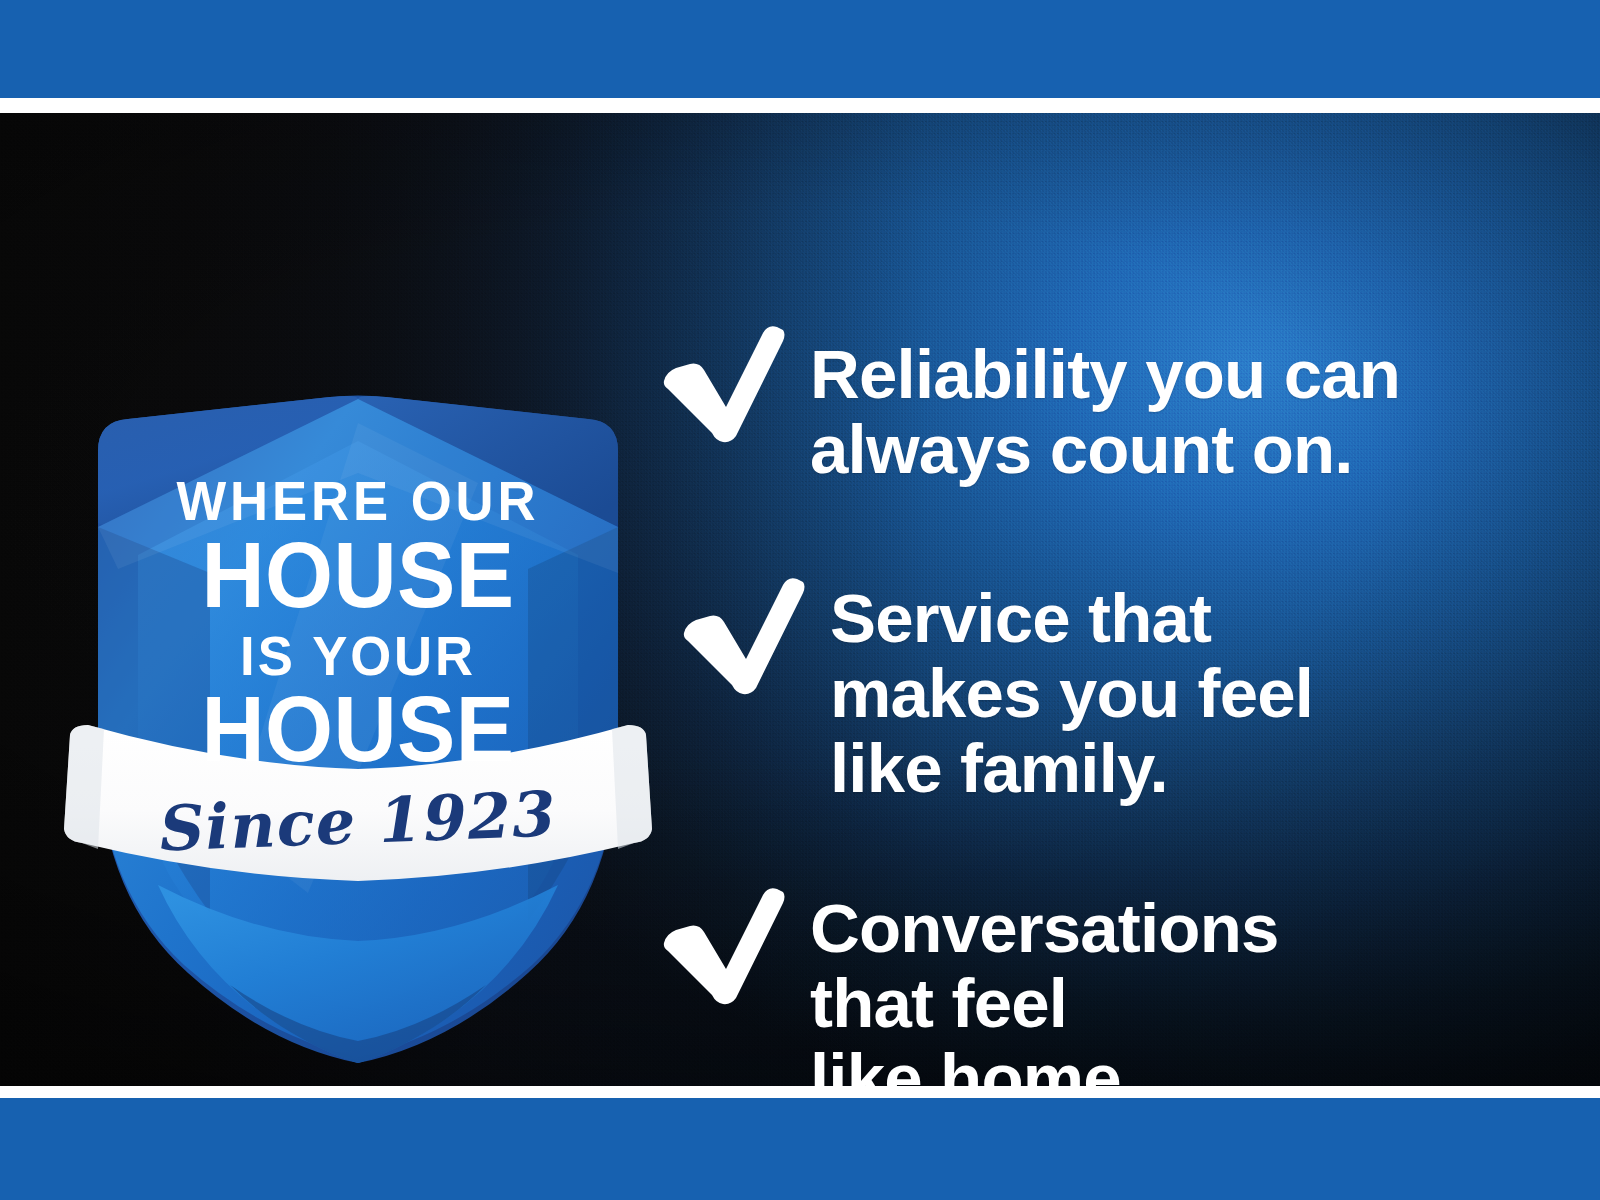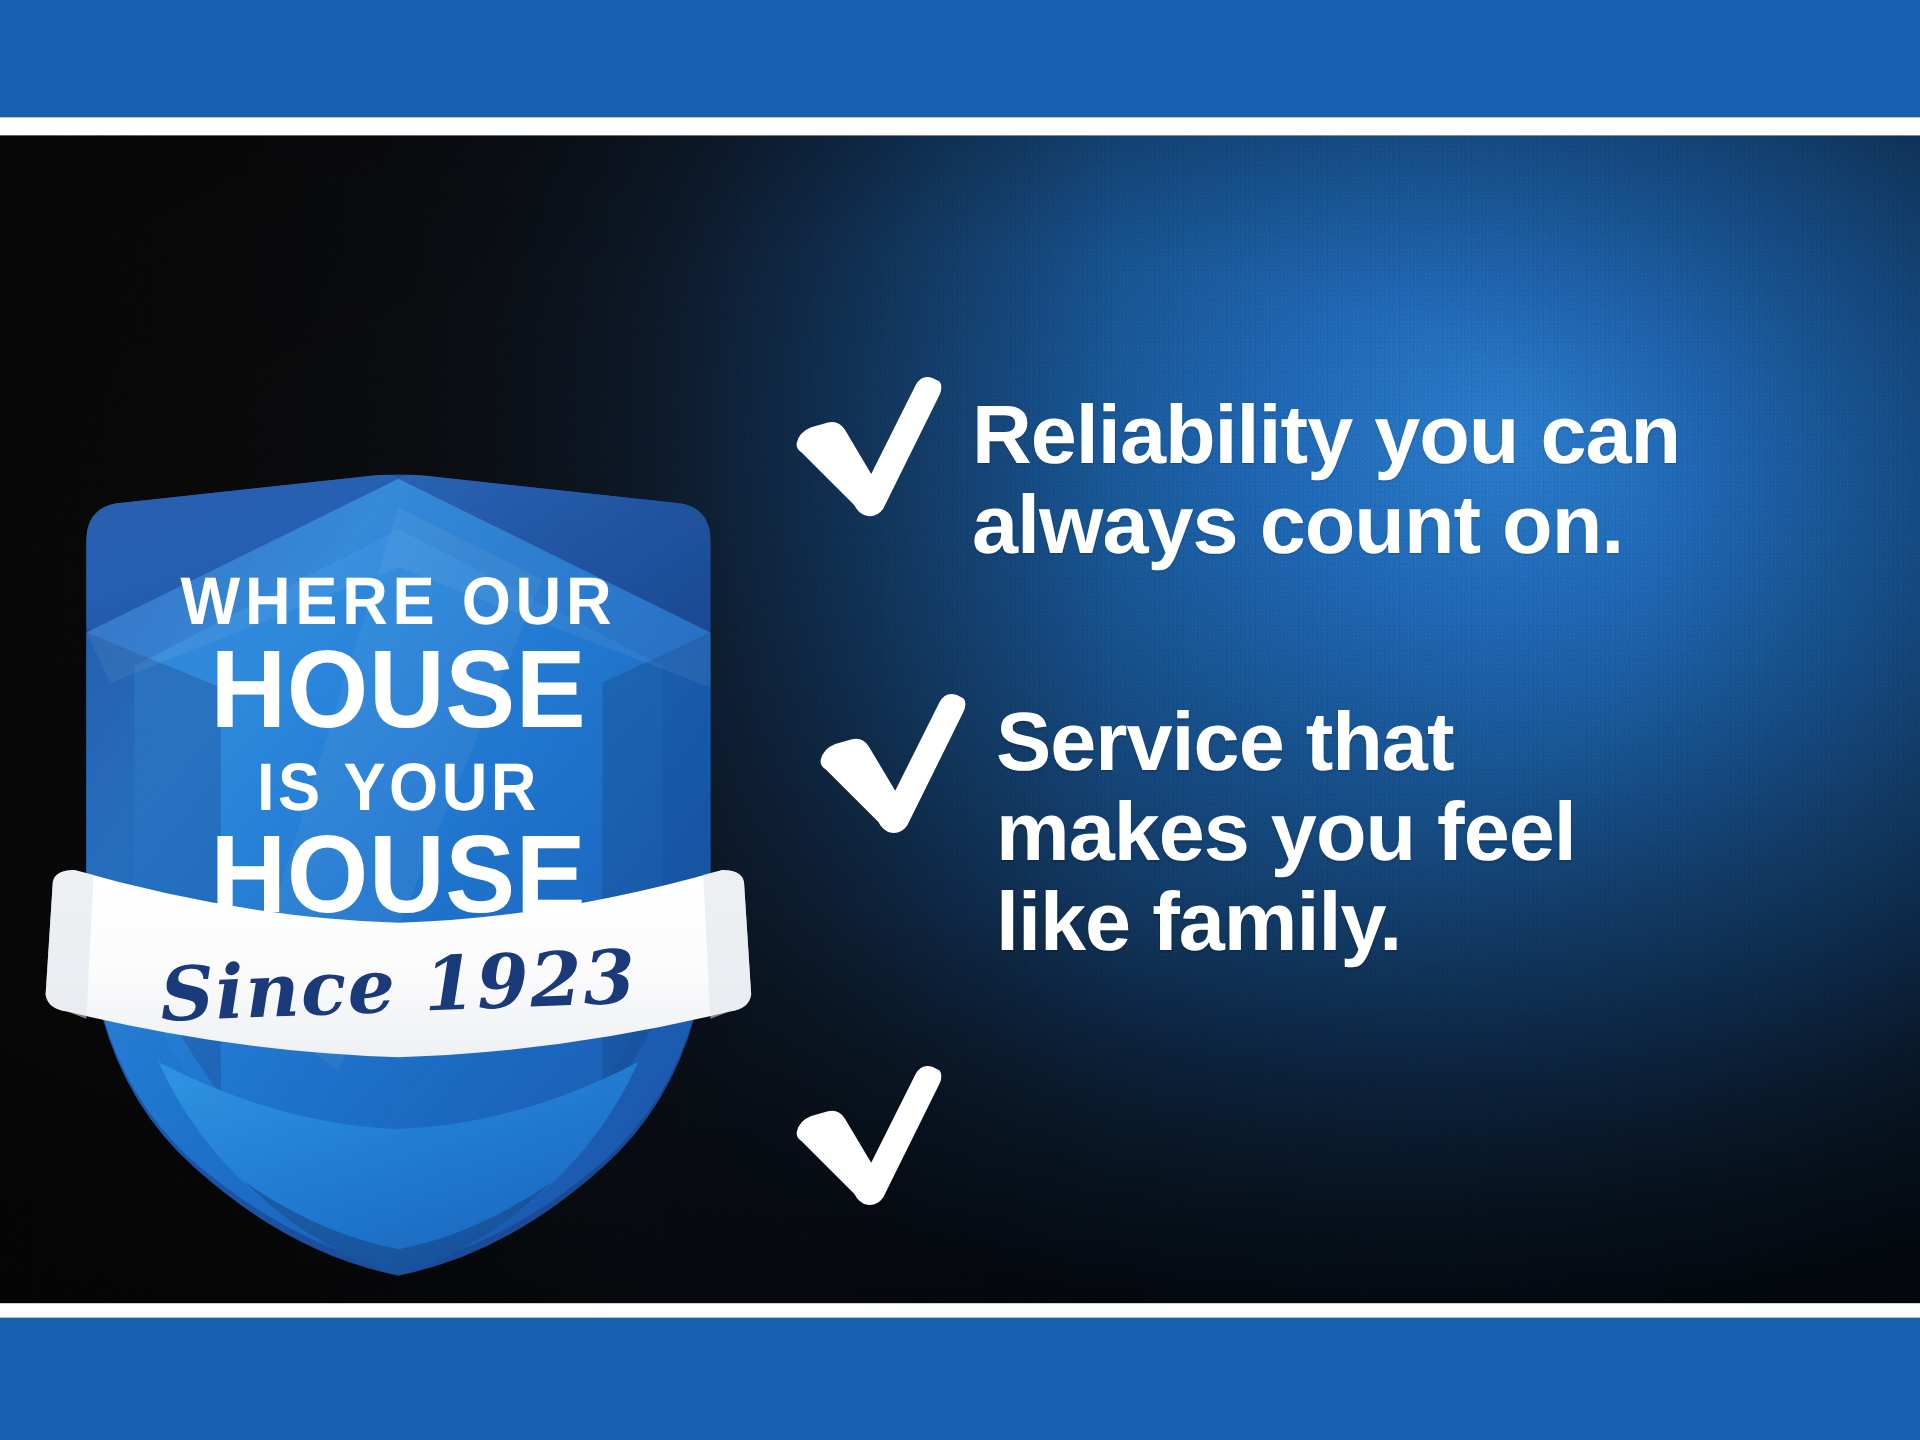--- a/index.html
+++ b/index.html
@@ -71,21 +71,21 @@
       repeating-radial-gradient(circle at 43% 81%, rgba(0,0,0,.22) 0 0.6px, rgba(0,0,0,0) 0.6px 2.3px),
       repeating-linear-gradient(53deg, rgba(255,255,255,.05) 0 1px, rgba(0,0,0,.05) 1px 2px);
     background-size:3px 3px, 2px 2px, 4px 4px, 3px 3px;
     mix-blend-mode:overlay;
     pointer-events:none;
   }
 
   
   .badge{
     position:absolute;
-    left:32px;top:160px;
+    left:58px;top:160px;
     width:600px;height:790px;
   }
   .badge svg{display:block;width:600px;height:790px;overflow:visible;}
 
   .shield-text{
     position:absolute;
     left:0;top:0;width:600px;height:790px;
     pointer-events:none;
   }
   .stline{
@@ -123,21 +123,21 @@
   .bullets{
     position:absolute;
     left:660px;top:180px;
     width:880px;
   }
   .bullet{
     position:absolute;
     display:flex;
     align-items:flex-start;
   }
-  .bullet.b1{top:18px;left:0;}
+  .bullet.b1{top:30px;left:0;}
   .bullet.b2{top:282px;left:20px;}
   .bullet.b3{top:592px;left:0;}
 
   .check{
     flex:0 0 auto;
     width:126px;height:120px;
     margin-right:24px;
   }
   .check svg{display:block;width:126px;height:120px;}
 
@@ -358,20 +358,23 @@
                      Q 108 1 117 4
                      L 123 7
                      Q 126 11 123 18
                      L 76 113
                      Q 71 120 63 119
                      Q 56 118 52 110
                      L 8 66
                      Q 3 63 4 58 Z" fill="#ffffff"></path>
           </svg>
         </div>
+        <div class="btext">Conversations
+that feel
+like home.</div>
       </div>
 
     </div>
   </div>
 
   <div class="gap bottom"></div>
   <div class="bar bottom"></div>
 
 </div>
 

